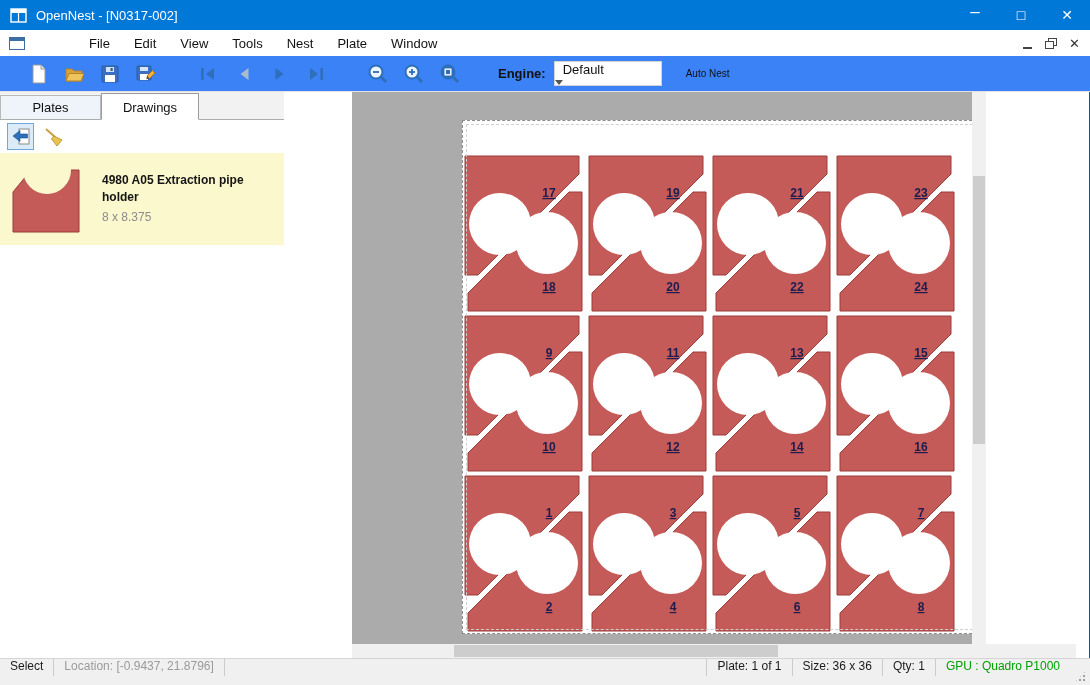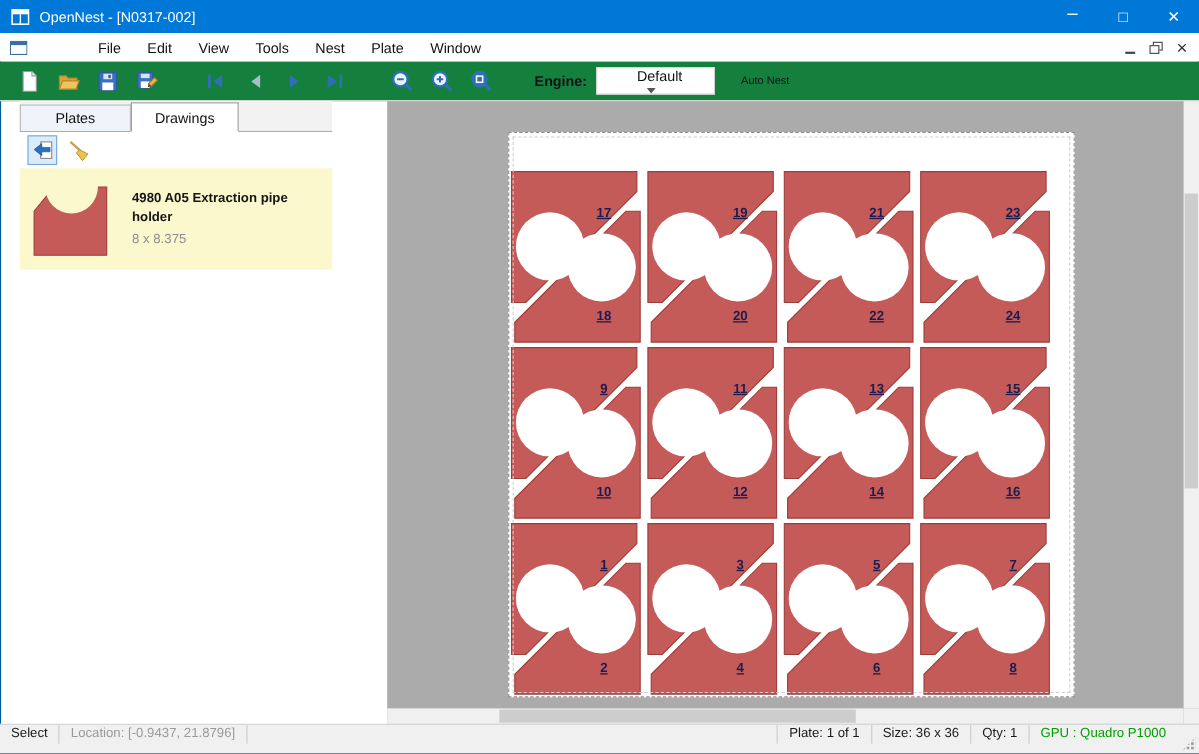--- a/index.html
+++ b/index.html
@@ -22,48 +22,48 @@
     display:flex;align-items:center;font-size:13px;color:#111;gap:48px;}
   .menubar .childicon{margin-left:9px;margin-right:4px;display:flex;}
   .menu-item{padding:5px 12px;cursor:default;}
   .mdi-controls{margin-left:auto;display:flex;align-items:center;gap:13px;margin-right:10px;}
   .mdi-min{display:inline-block;width:9px;height:9px;border-bottom:2px solid #444;}
   .mdi-restore{position:relative;display:inline-block;width:11px;height:11px;}
   .mdi-restore::before{content:"";position:absolute;left:3px;top:0;width:7px;height:6px;border:1px solid #444;}
   .mdi-restore::after{content:"";position:absolute;left:0;top:3px;width:7px;height:6px;border:1px solid #444;background:#fff;}
   .mdi-close{font-size:13px;color:#333;line-height:1;}
   
-  .toolbar{position:absolute;left:0;top:56px;width:1090px;height:36px;background:#15803d;
-    border-bottom:1px solid #e2e2e2;display:flex;align-items:center;padding-left:8px;box-sizing:border-box;}
+  .toolbar{position:absolute;left:0;top:56px;width:1090px;height:36px;background:#3b82f6;
+    border-bottom:1px solid #e2e2e2;display:flex;align-items:center;padding-left:20px;box-sizing:border-box;}
   .tbtn{width:36px;height:30px;display:flex;align-items:center;justify-content:center;}
   .tgap{width:26px;}
   .engine-label{font-size:13px;font-weight:bold;margin-left:30px;color:#111;}
   .combo{margin-left:8px;width:106px;height:23px;border:1px solid #d2d2d2;background:#fff;
-    display:flex;align-items:center;font-size:13px;color:#111;flex-direction:column;}
+    display:flex;align-items:flex-start;font-size:13px;color:#111;flex-direction:column;}
   .combo .val{flex:1;padding-left:8px;}
   .combo .arrow{width:0;height:0;border-left:4px solid transparent;border-right:4px solid transparent;
     border-top:5px solid #555;margin-right:7px;}
   .autonest{margin-left:16px;font-size:10px;color:#111;padding:6px 8px;}
   
-  .sidebar{position:absolute;left:18px;top:92px;width:284px;height:566px;background:#fff;}
+  .sidebar{position:absolute;left:0;top:92px;width:284px;height:566px;background:#fff;}
   .tabstrip{position:relative;height:27px;background:#f2f2f2;border-bottom:1px solid #adadad;
     display:flex;align-items:flex-end;}
   .tab{font-size:13px;color:#111;text-align:center;cursor:default;box-sizing:border-box;}
   .tab.inactive{width:101px;height:24px;line-height:24px;background:#eef4f9;border:1px solid #b9b9b9;border-bottom:none;}
   .tab.active{width:98px;height:27px;line-height:27px;background:#fff;border:1px solid #9c9c9c;border-bottom:1px solid #fff;
     margin-bottom:-1px;position:relative;z-index:2;}
   .panel-toolbar{height:33px;display:flex;align-items:center;gap:6px;padding-left:7px;background:#fff;}
   .pbtn{width:27px;height:27px;display:flex;align-items:center;justify-content:center;box-sizing:border-box;}
   .pbtn.active{background:#dcebf8;border:1px solid #70a8dd;}
   .drawing-item{height:92px;background:var(--item-bg,#fcf8cd);display:flex;align-items:center;padding:0 8px;box-sizing:border-box;}
   .thumb{width:76px;height:76px;flex:0 0 auto;display:flex;align-items:center;justify-content:center;}
   .drawing-info{margin-left:18px;font-size:12px;color:#8c8c8c;line-height:17px;}
   .drawing-info .dtitle{font-size:12px;font-weight:bold;color:#151515;margin-bottom:3px;}
   
-  .canvas{position:absolute;left:352px;top:92px;width:738px;height:566px;background:var(--canvas-bg,#ababab);}
+  .canvas{position:absolute;left:352px;top:92px;width:634px;height:566px;background:var(--canvas-bg,#ababab);}
   .plate{position:absolute;left:110px;top:28px;width:513px;height:512px;background:#fff;
     border:1px dashed #8d8d8d;box-sizing:content-box;}
   .plate-inner{position:absolute;inset:3px;border:1px dashed #cfcfcf;pointer-events:none;}
   .plate svg{position:absolute;left:0;top:0;}
   .part{fill:var(--part-fill,#c45b58);stroke:var(--part-stroke,#9c3d3a);stroke-width:1;}
   .notch{fill:#fff;}
   .pnum{font-family:"Liberation Sans",sans-serif;font-size:12px;font-weight:bold;
     fill:var(--part-number,#1c1c50);text-anchor:middle;text-decoration:underline;}
   .hscroll{position:absolute;left:0;bottom:0;width:724px;height:14px;background:#f0f0f0;}
   .hscroll .thumb{position:absolute;left:102px;top:1px;width:324px;height:12px;background:#cdcdcd;}

